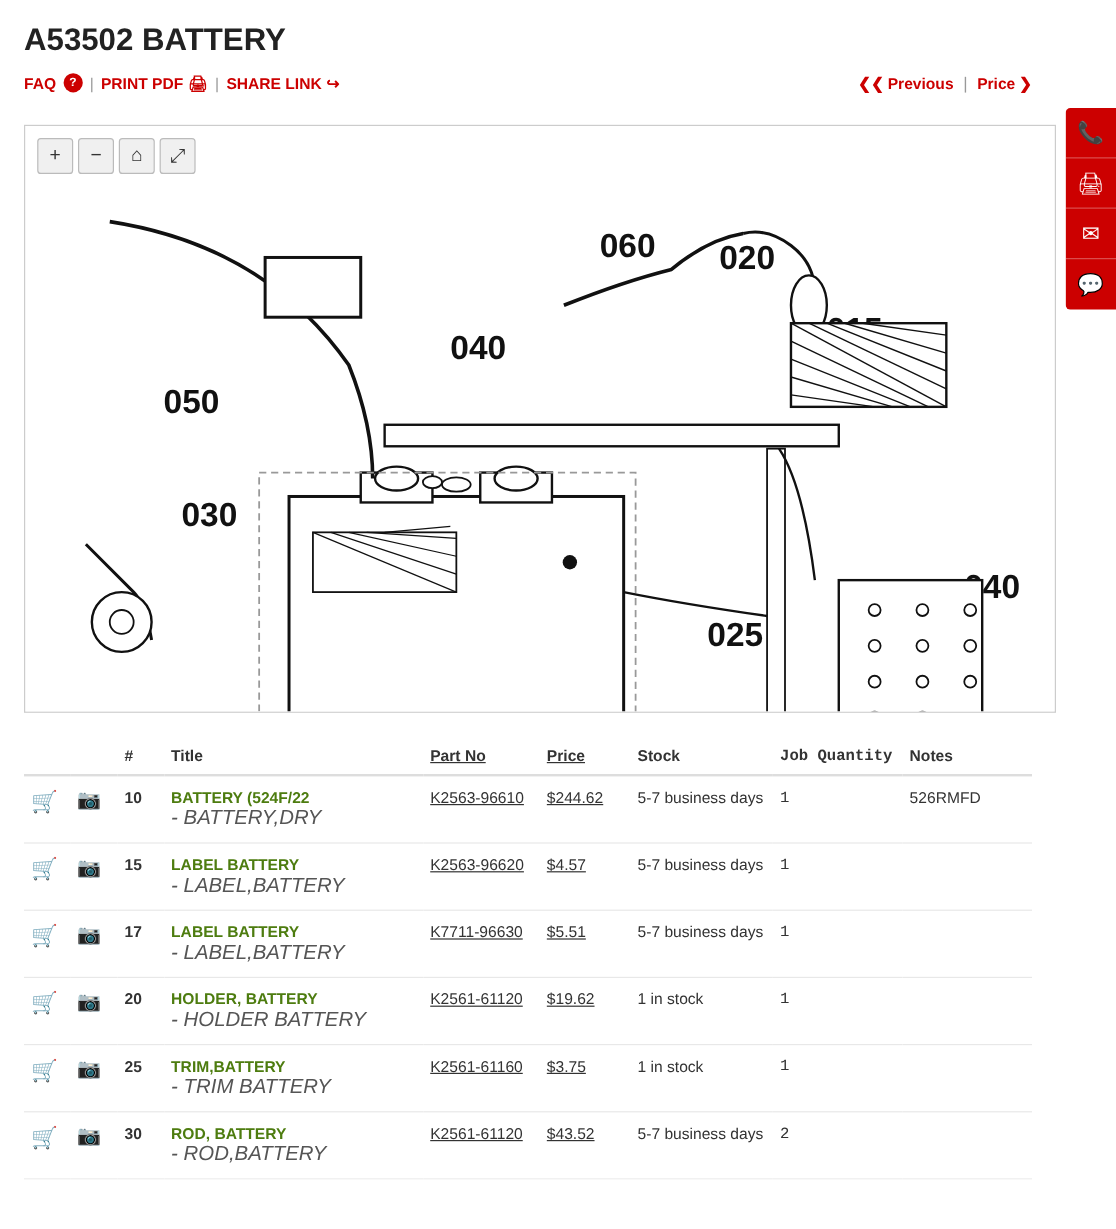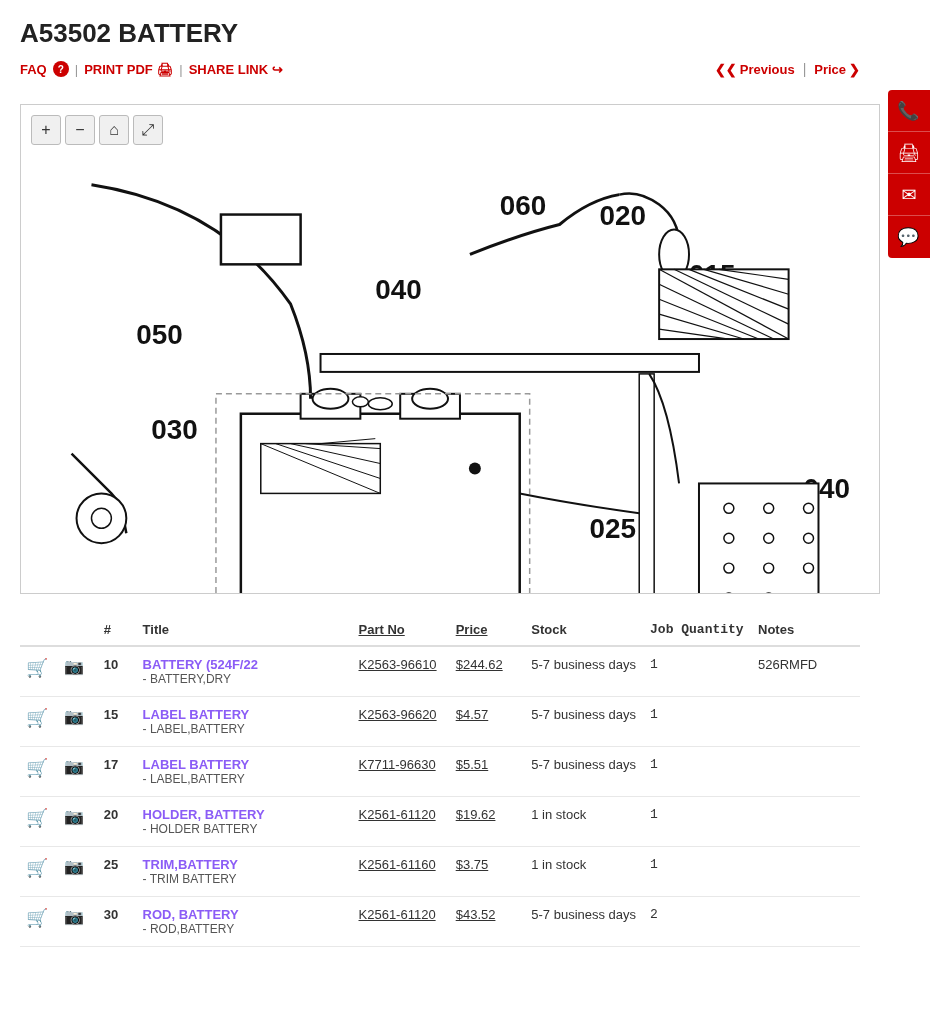--- a/index.html
+++ b/index.html
@@ -153,27 +153,28 @@
       cursor: pointer;
     }
 
     .photo-icon {
       color: #666;
       font-size: 16px;
     }
 
     .item-title {
       font-weight: bold;
-      color: #8b5cf6;
+      color: #4d7c0f;
       display: block;
     }
 
     .item-subtitle {
+      font-style: italic;
       color: #555;
-      font-size: 12px;
+      font-size: 17px;
       display: block;
     }
 
     
     .right-sidebar {
       position: fixed;
       right: 0;
       top: 90px;
       width: 42px;
       background: #cc0000;

